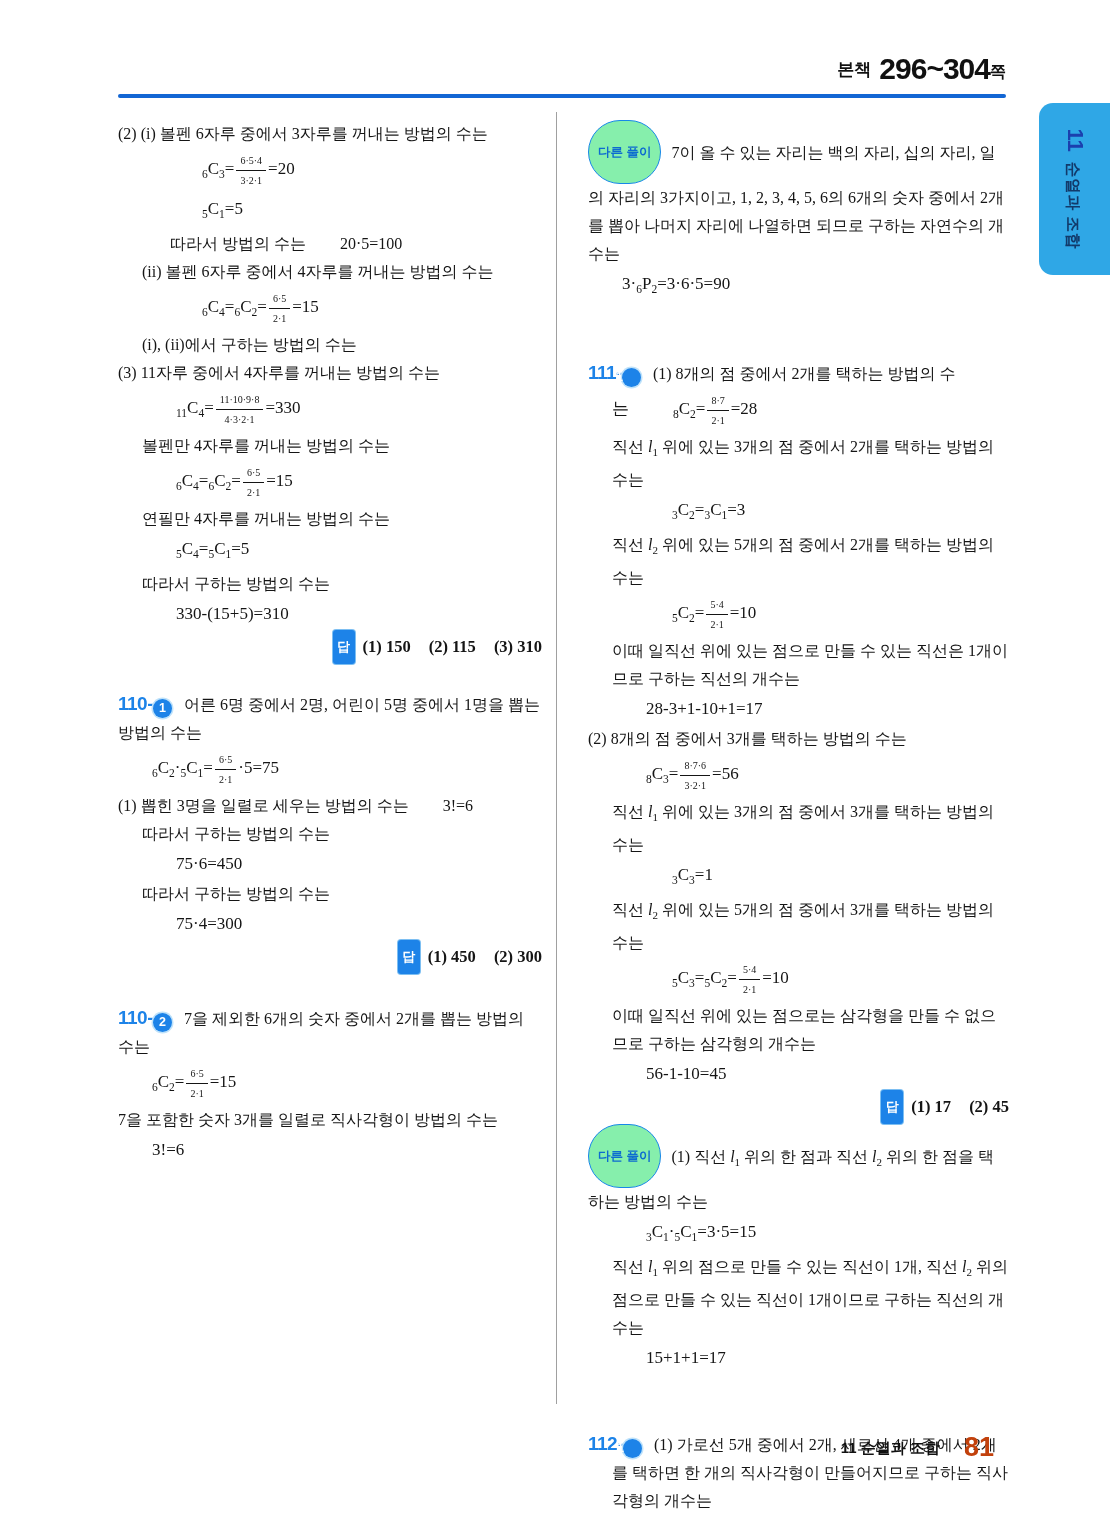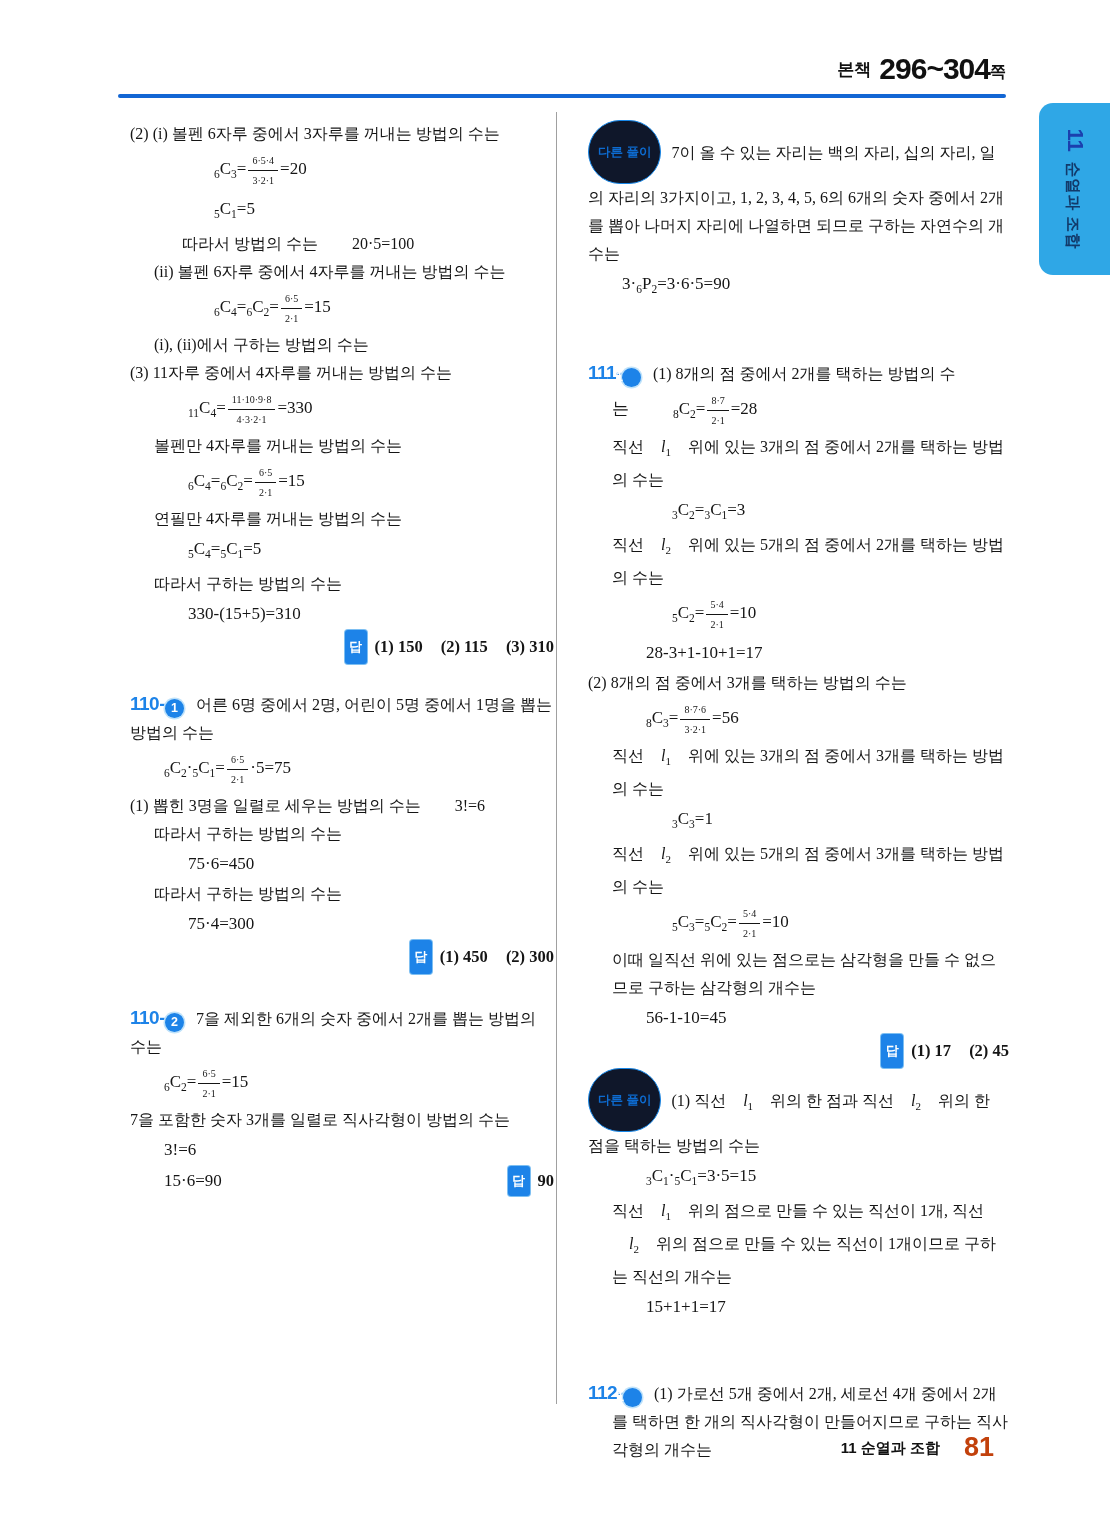--- a/index.html
+++ b/index.html
@@ -16,47 +16,47 @@
   
   .side-tab{position:absolute;right:0;top:103px;width:71px;height:172px;background:#2fa7e6;
             border-radius:14px 0 0 14px;overflow:hidden;}
   .side-tab .inner{position:absolute;left:50%;top:50%;transform:translate(-50%,-50%) rotate(90deg);
             white-space:nowrap;font-family:"Liberation Sans","DejaVu Sans",sans-serif;}
   .side-tab .num{font-size:22px;font-weight:800;color:#1b3fae;margin-right:10px;}
   .side-tab .title{font-size:15.5px;font-weight:700;color:#123a6a;letter-spacing:1px;}
   
   .content{position:absolute;left:118px;top:120px;width:889px;}
   .col{position:absolute;top:0;}
-  .col.left{left:12px;width:424px;}
+  .col.left{left:0;width:424px;}
   .col.right{left:470px;width:421px;}
   .vdivider{position:absolute;left:438px;top:-8px;width:1px;height:1292px;background:#a0a0a0;}
   
   .blk{font-size:16px;line-height:28px;}
   .blk.fm{white-space:nowrap;font-size:17px;line-height:30px;padding-top:1px;padding-bottom:1px;}
   .blk.ans{text-align:right;font-weight:700;font-size:16.5px;line-height:34px;}
   .blk.split{display:flex;align-items:center;font-size:17px;line-height:30px;}
   .blk.split .rightpart{margin-left:auto;font-weight:700;font-size:16.5px;}
   .sp{width:100%;}
   
   .run-text{display:inline;}
   .run-sub{display:inline;font-size:11.5px;vertical-align:-4px;letter-spacing:0;}
   .gap{display:inline-block;height:1px;}
   .frac{display:inline-block;vertical-align:middle;text-align:center;font-size:10px;line-height:19px;margin:2px 2px;}
   .frac .num{display:block;padding:0 4px;}
   .frac .den{display:block;border-top:1.5px solid #151515;padding:0 4px;}
-  .var{display:inline-block;font-style:italic;margin:0 17px;}
+  .var{display:inline-block;font-style:italic;margin:0 4px;}
   .var .vsub{font-style:normal;font-size:11px;vertical-align:-4px;}
   .prob-label{display:inline;font-family:"Liberation Sans","DejaVu Sans",sans-serif;
               font-weight:800;font-size:19px;color:#1d83e8;letter-spacing:-0.5px;}
   .circ-num{display:inline-block;width:19px;height:19px;border-radius:50%;background:#1d83e8;
             color:#fff;font-family:"Liberation Sans","DejaVu Sans",sans-serif;font-weight:700;
             font-size:12.5px;line-height:19px;text-align:center;vertical-align:-2px;
             box-shadow:0 0 0 1.5px #bfe2fa;}
   .alt-badge{display:inline-block;font-family:"Liberation Sans","DejaVu Sans",sans-serif;
-             font-size:12.5px;font-weight:700;color:#0d6bd0;background:#0f172a;
+             font-size:12.5px;font-weight:700;color:#0d6bd0;background:#86efac;
              border:1.8px solid #1787e8;border-radius:999px;padding:17px 9px;vertical-align:2px;}
   .ans-badge{display:inline-block;font-family:"Liberation Sans","DejaVu Sans",sans-serif;
              font-size:13px;font-weight:700;color:#fff;background:#1d83e8;border-radius:3px;
              padding:0px 4.5px;vertical-align:1px;box-shadow:0 0 0 1px #7dbff2;}
   
   .footer{position:absolute;top:1432px;right:116px;white-space:nowrap;
           font-family:"Liberation Sans","DejaVu Sans",sans-serif;}
   .footer .chap{font-size:15px;font-weight:700;color:#111;margin-right:24px;vertical-align:3px;}
   .footer .pnum{font-size:27px;font-weight:700;color:#c2410c;}
 </style>
@@ -101,36 +101,33 @@
         <div class="blk p" style="padding-left: 24px;"><span class="run-text">따라서 구하는 방법의 수는</span></div>
         <div class="blk fm" style="padding-left: 58px;"><span class="run-text">75·6=450</span></div>
         <div class="blk p" style="padding-left: 24px;"><span class="run-text">따라서 구하는 방법의 수는</span></div>
         <div class="blk fm" style="padding-left: 58px;"><span class="run-text">75·4=300</span></div>
         <div class="blk ans" style="padding-left: 0px;"><span class="ans-badge">답</span><span class="gap" style="width: 8px;"></span><span class="run-text">(1) 450</span><span class="gap" style="width: 18px;"></span><span class="run-text">(2) 300</span></div>
         <div class="sp" style="height: 30px;"></div>
         <div class="blk p" style="padding-left: 0px;"><span class="prob-label">110-</span><span class="circ-num">2</span><span class="gap" style="width: 12px;"></span><span class="run-text">7을 제외한 6개의 숫자 중에서 2개를 뽑는 방법의 수는</span></div>
         <div class="blk fm" style="padding-left: 34px;"><span class="run-sub">6</span><span class="run-text">C</span><span class="run-sub">2</span><span class="run-text">=</span><span class="frac"><span class="num">6·5</span><span class="den">2·1</span></span><span class="run-text">=15</span></div>
         <div class="blk p" style="padding-left: 0px;"><span class="run-text">7을 포함한 숫자 3개를 일렬로 직사각형이 방법의 수는</span></div>
         <div class="blk fm" style="padding-left: 34px;"><span class="run-text">3!=6</span></div>
-        <div class="blk split" style="padding-left: 34px;">
-          <span class="run-text">15·6=90</span>
-          <span class="rightpart"><span class="ans-badge">답</span><span class="gap" style="width: 8px;"></span><span class="run-text">90</span></span>
-        </div>
       </div>
     <div class="vdivider"></div>
     <div class="col right" id="col-right">
         <div class="blk p" style="padding-left: 0px;"><span class="alt-badge">다른 풀이</span><span class="gap" style="width: 10px;"></span><span class="run-text">7이 올 수 있는 자리는 백의 자리, 십의 자리, 일의 자리의 3가지이고, 1, 2, 3, 4, 5, 6의 6개의 숫자 중에서 2개를 뽑아 나머지 자리에 나열하면 되므로 구하는 자연수의 개수는</span></div>
         <div class="blk fm" style="padding-left: 34px;"><span class="run-text">3·</span><span class="run-sub">6</span><span class="run-text">P</span><span class="run-sub">2</span><span class="run-text">=3·6·5=90</span></div>
         <div class="sp" style="height: 54px;"></div>
         <div class="blk p" style="padding-left: 24px; text-indent: -24px;"><span class="prob-label">111-</span><span class="circ-num">1</span><span class="gap" style="width: 12px;"></span><span class="run-text">(1) 8개의 점 중에서 2개를 택하는 방법의 수</span></div>
         <div class="blk fm" style="padding-left: 24px;"><span class="run-text">는</span><span class="gap" style="width: 44px;"></span><span class="run-sub">8</span><span class="run-text">C</span><span class="run-sub">2</span><span class="run-text">=</span><span class="frac"><span class="num">8·7</span><span class="den">2·1</span></span><span class="run-text">=28</span></div>
         <div class="blk p" style="padding-left: 24px;"><span class="run-text">직선</span><span class="var">l<span class="vsub">1</span></span><span class="run-text">위에 있는 3개의 점 중에서 2개를 택하는 방법의 수는</span></div>
         <div class="blk fm" style="padding-left: 84px;"><span class="run-sub">3</span><span class="run-text">C</span><span class="run-sub">2</span><span class="run-text">=</span><span class="run-sub">3</span><span class="run-text">C</span><span class="run-sub">1</span><span class="run-text">=3</span></div>
         <div class="blk p" style="padding-left: 24px;"><span class="run-text">직선</span><span class="var">l<span class="vsub">2</span></span><span class="run-text">위에 있는 5개의 점 중에서 2개를 택하는 방법의 수는</span></div>
         <div class="blk fm" style="padding-left: 84px;"><span class="run-sub">5</span><span class="run-text">C</span><span class="run-sub">2</span><span class="run-text">=</span><span class="frac"><span class="num">5·4</span><span class="den">2·1</span></span><span class="run-text">=10</span></div>
+        <div class="blk p" style="padding-left: 24px;"><span class="run-text">이때 일직선 위에 있는 점으로 만들 수 있는 직선은 1개이므로 구하는 직선의 개수는</span></div>
         <div class="blk fm" style="padding-left: 58px;"><span class="run-text">28-3+1-10+1=17</span></div>
         <div class="blk p" style="padding-left: 24px; text-indent: -24px;"><span class="run-text">(2) 8개의 점 중에서 3개를 택하는 방법의 수는</span></div>
         <div class="blk fm" style="padding-left: 58px;"><span class="run-sub">8</span><span class="run-text">C</span><span class="run-sub">3</span><span class="run-text">=</span><span class="frac"><span class="num">8·7·6</span><span class="den">3·2·1</span></span><span class="run-text">=56</span></div>
         <div class="blk p" style="padding-left: 24px;"><span class="run-text">직선</span><span class="var">l<span class="vsub">1</span></span><span class="run-text">위에 있는 3개의 점 중에서 3개를 택하는 방법의 수는</span></div>
         <div class="blk fm" style="padding-left: 84px;"><span class="run-sub">3</span><span class="run-text">C</span><span class="run-sub">3</span><span class="run-text">=1</span></div>
         <div class="blk p" style="padding-left: 24px;"><span class="run-text">직선</span><span class="var">l<span class="vsub">2</span></span><span class="run-text">위에 있는 5개의 점 중에서 3개를 택하는 방법의 수는</span></div>
         <div class="blk fm" style="padding-left: 84px;"><span class="run-sub">5</span><span class="run-text">C</span><span class="run-sub">3</span><span class="run-text">=</span><span class="run-sub">5</span><span class="run-text">C</span><span class="run-sub">2</span><span class="run-text">=</span><span class="frac"><span class="num">5·4</span><span class="den">2·1</span></span><span class="run-text">=10</span></div>
         <div class="blk p" style="padding-left: 24px;"><span class="run-text">이때 일직선 위에 있는 점으로는 삼각형을 만들 수 없으므로 구하는 삼각형의 개수는</span></div>
         <div class="blk fm" style="padding-left: 58px;"><span class="run-text">56-1-10=45</span></div>
         <div class="blk ans" style="padding-left: 0px;"><span class="ans-badge">답</span><span class="gap" style="width: 8px;"></span><span class="run-text">(1) 17</span><span class="gap" style="width: 18px;"></span><span class="run-text">(2) 45</span></div>

